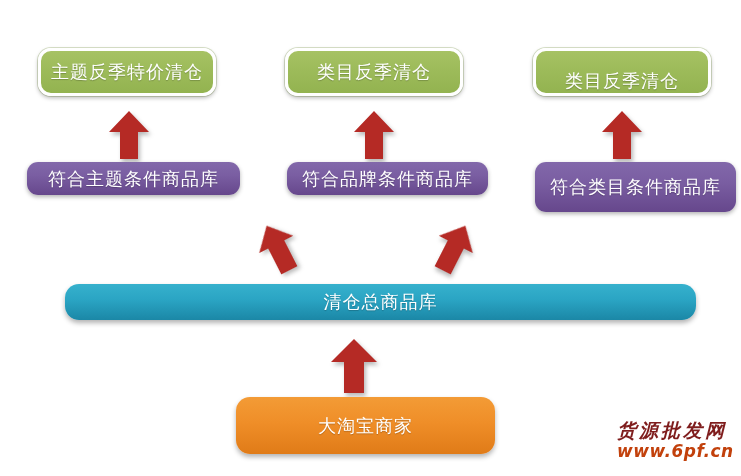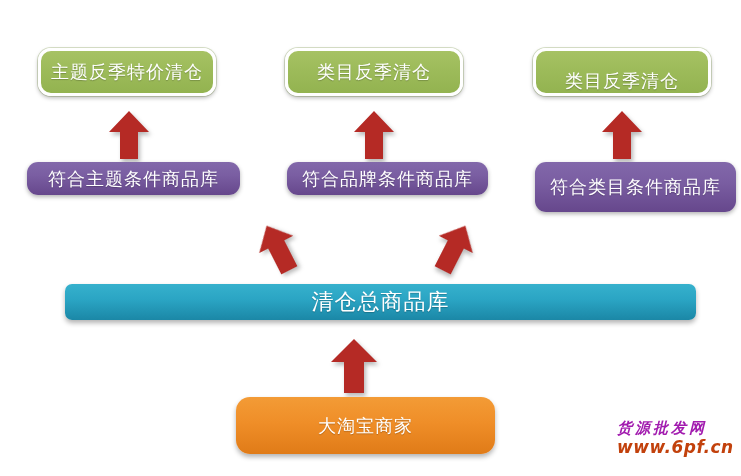--- a/index.html
+++ b/index.html
@@ -48,24 +48,24 @@
   .node--purple {
     border-radius: 11px;
     background: linear-gradient(180deg, #8268aa 0%, #7a5ea2 40%, #66478c 100%);
     box-shadow: 0 2px 4px rgba(0,0,0,0.3);
     font-size: 18px;
     font-weight: 400;
   }
 
   
   .node--blue {
-    border-radius: 7px;
+    border-radius: 14px;
     background: linear-gradient(180deg, #36b1cd 0%, #2aa4c3 45%, #1b87a6 100%);
     box-shadow: 0 3px 5px rgba(0,0,0,0.3);
-    font-size: 22px;
+    font-size: 18px;
   }
 
   
   .node--orange {
     border-radius: 14px;
     background: linear-gradient(180deg, #f39b36 0%, #ef8e28 45%, #e07b18 100%);
     box-shadow: 0 3px 5px rgba(0,0,0,0.3);
     font-size: 18px;
   }
 
@@ -80,25 +80,25 @@
   #watermark {
     position: absolute;
     text-align: left;
     color: #f07d1b;
     line-height: 1.05;
     user-select: none;
   }
   #watermark .wm-cn {
     display: block;
     font-family: "DejaVu Sans", sans-serif;
-    font-size: 15px;
+    font-size: 19px;
     font-style: italic;
     letter-spacing: 3px;
     font-weight: 700;
-    color: #a21caf;
+    color: #7f1d1d;
   }
   #watermark .wm-url {
     display: block;
     font-family: "DejaVu Sans", sans-serif;
     font-size: 17px;
     font-style: italic;
     letter-spacing: 0.5px;
     font-weight: 700;
     color: #c2410c;
     margin-top: 2px;

